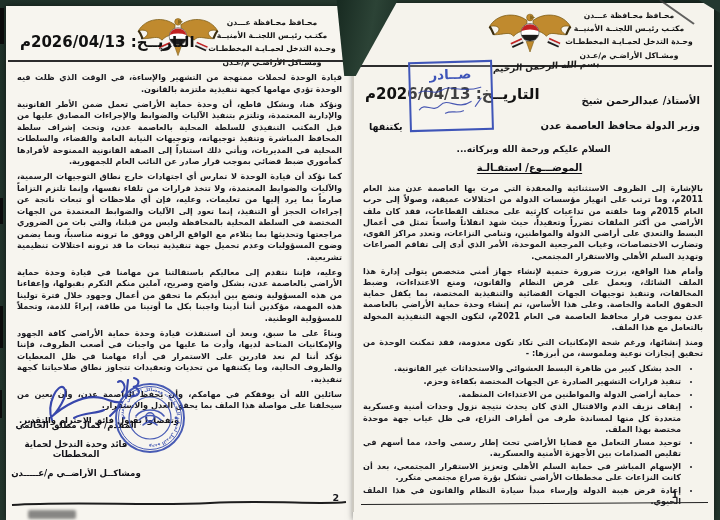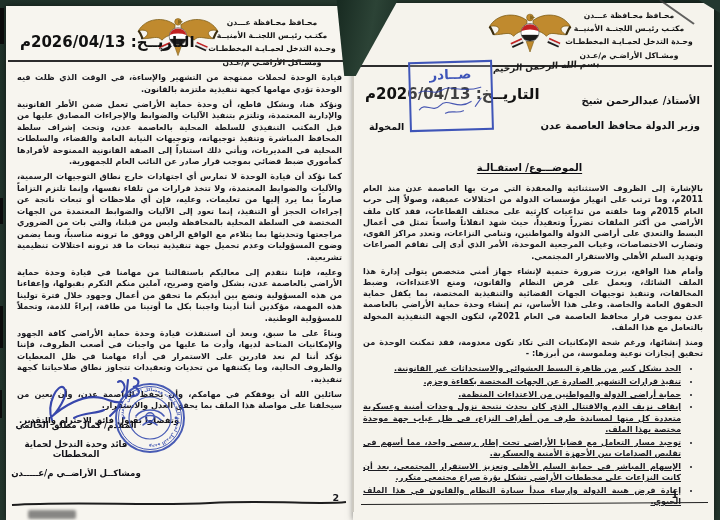--- a/index.html
+++ b/index.html
@@ -49,21 +49,21 @@
   .subject{position:absolute;left:0;right:8px;top:159px;text-align:center;direction:rtl;
     font-size:10px;font-weight:bold;color:#0d0d12;text-decoration:underline;
     text-underline-offset:2px;}
 
   
   .body-txt{position:absolute;direction:rtl;text-align:justify;color:#1b1b21;
     font-weight:bold;}
   #body-right{left:10px;right:11px;top:180px;font-size:8.1px;line-height:11.3px;}
   #body-left{left:11px;right:11px;top:66px;font-size:8.1px;line-height:11.5px;}
   .body-txt p{margin:0 0 3.5px 0;}
-  .body-txt ul{margin:0 22px 17px 0;padding:0;text-decoration:underline;}
+  .body-txt ul{margin:0 22px 17px 0;padding:0;}
   .body-txt li{margin:0 0 1.5px 0;}
   .body-txt li::marker{font-size:8px;}
 
   .closing-left{margin:3px auto 0 2px;width:fit-content;font-weight:bold;
     font-size:8.4px;color:#121218;}
 
   
   .sig-scribble{position:absolute;left:36px;top:366px;z-index:3;}
   .unit-stamp{position:absolute;left:106px;top:374px;z-index:4;opacity:.92;}
   .sig-text{position:absolute;left:2px;top:414px;width:136px;direction:rtl;
@@ -219,22 +219,23 @@
           <path d="M4,26 C10,18 17,30 25,22 S42,28 56,19 M60,24 L66,16"></path>
           <path d="M30,30 C36,27 42,31 48,28"></path>
         </g>
       </svg>
     </div>
 
     <div class="basmala">بسم الله الرحمن الرحيم</div>
 
     <div class="recipient-name">الأستاذ/ عبدالرحمن شيخ</div>
     <div class="recipient-title">وزير الدولة محافظ العاصمة عدن</div>
-    <div class="honorific">المخولة</div>
-
+    <div class="honorific">يكتنفها</div>
+
+    <div class="salutation">السلام عليكم ورحمة الله وبركاته...</div>
     <div class="subject">الموضـــوع/ استقـالـة</div>
 
     <div class="body-txt" id="body-right">
       <p>بالإشارة إلى الظروف الاستثنائية والمعقدة التي مرت بها العاصمة عدن منذ العام 2011م، وما ترتب على انهيار مؤسسات الدولة من اختلالات عميقة، وصولاً إلى حرب العام 2015م وما خلفته من تداعيات كارثية على مختلف القطاعات، فقد كان ملف الأراضي من أكثر الملفات تضرراً وتعقيداً، حيث شهد انفلاتاً واسعاً تمثل في أعمال البسط والتعدي على أراضي الدولة والمواطنين، وتنامي النزاعات، وتعدد مراكز القوى، وتضارب الاختصاصات، وغياب المرجعية الموحدة، الأمر الذي أدى إلى تفاقم الصراعات وتهديد السلم الأهلي والاستقرار المجتمعي.</p>
       <p>وأمام هذا الواقع، برزت ضرورة حتمية لإنشاء جهاز أمني متخصص يتولى إدارة هذا الملف الشائك، ويعمل على فرض النظام والقانون، ومنع الاعتداءات، وضبط المخالفات، وتنفيذ توجيهات الجهات القضائية والتنفيذية المختصة، بما يكفل حماية الحقوق العامة والخاصة. وعلى هذا الأساس، تم إنشاء وحدة حماية الأراضي بالعاصمة عدن بموجب قرار محافظ العاصمة في العام 2021م، لتكون الجهة التنفيذية المخولة بالتعامل مع هذا الملف.</p>
       <p>ومنذ إنشائها، ورغم شحة الإمكانيات التي تكاد تكون معدومة، فقد تمكنت الوحدة من تحقيق إنجازات نوعية وملموسة، من أبرزها: -</p>
       <ul>
         <li>الحد بشكل كبير من ظاهرة البسط العشوائي والاستحداثات غير القانونية.</li>
         <li>تنفيذ قرارات التشهير الصادرة عن الجهات المختصة بكفاءة وحزم.</li>
         <li>حماية أراضي الدولة والمواطنين من الاعتداءات المنظمة.</li>

